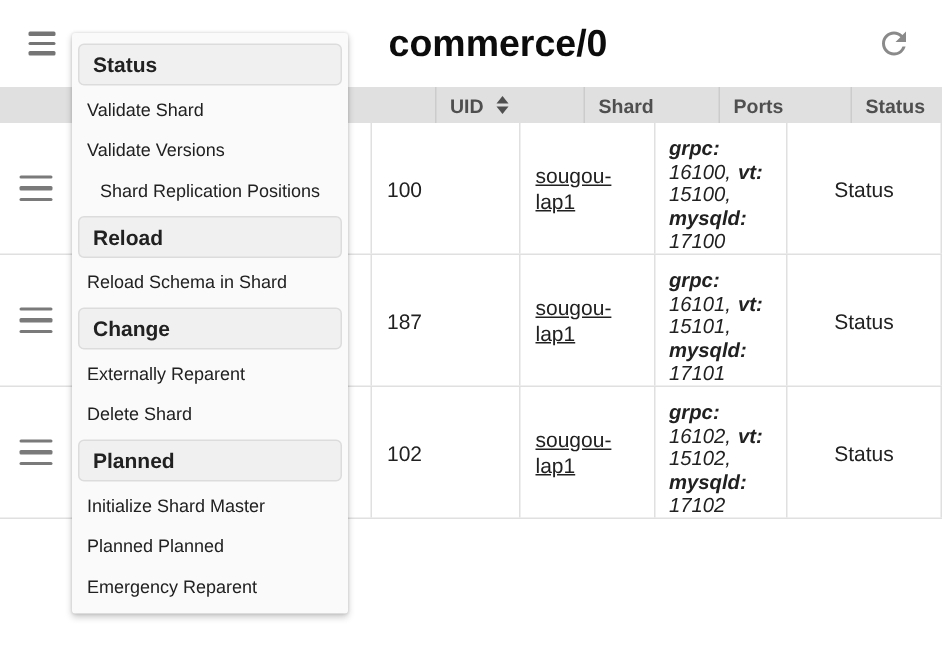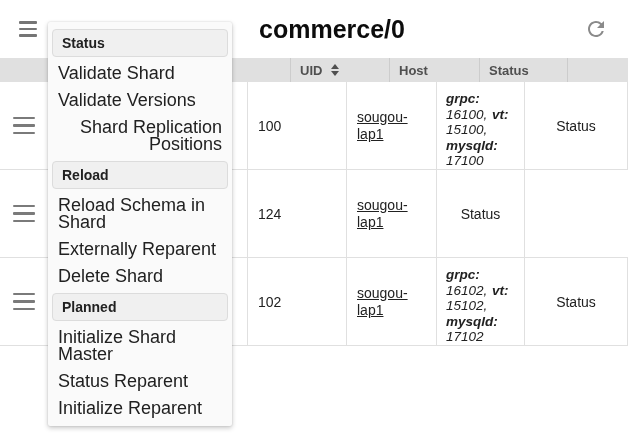--- a/index.html
+++ b/index.html
@@ -97,25 +97,25 @@
     margin: 3px 4px;
     padding: 5px 9px;
     background: #f0f0f0;
     border: 1px solid #dcdcdc;
     border-radius: 4px;
     font-size: 14px; font-weight: bold; color: #212121;
     line-height: 16px;
   }
   .menu-item {
     padding: 5px 10px;
-    font-size: 18px; color: #212121;
+    font-size: 12px; color: #212121;
     line-height: 17px;
     cursor: pointer;
   }
-  .menu-item.center { text-align: right; }
+  .menu-item.center { text-align: center; }
 
   
   .refresh-svg { width: 24px; height: 24px; fill: #8a8a8a; }
 </style>
 </head>
 <body>
 
 <div class="topbar">
   <div class="icon-btn menu-btn">
     <div class="hamburger">
@@ -132,21 +132,22 @@
   </div>
 </div>
 
 <div class="tablets-table">
   <div class="grid-row thead">
       <div class="th">Action</div>
       <div class="th">UID<span class="sort-icon">
           <span class="tri-up"></span>
           <span class="tri-down"></span>
         </span></div>
-      <div class="th">Host</div>
+      <div class="th">Shard</div>
+      <div class="th">Ports</div>
       <div class="th">Status</div>
     </div>
   <div id="table-body">
       <div class="grid-row trow">
         <div class="td action">
           <div class="icon-btn" style="width:28px;height:28px;margin:0;">
             <div class="hamburger row-hamburger">
               <div class="bar"></div>
               <div class="bar"></div>
               <div class="bar"></div>
@@ -163,22 +164,23 @@
       <div class="grid-row trow">
         <div class="td action">
           <div class="icon-btn" style="width:28px;height:28px;margin:0;">
             <div class="hamburger row-hamburger">
               <div class="bar"></div>
               <div class="bar"></div>
               <div class="bar"></div>
             </div>
           </div>
         </div>
-        <div class="td">124</div>
+        <div class="td">187</div>
         <div class="td host">sougou-lap1</div>
+        <div class="td ports"><b>grpc:</b> 16101, <b>vt:</b> 15101, <b>mysqld:</b> 17101</div>
         <div class="td status">
           <span>Status</span>
         </div>
       </div>
       <div class="grid-row trow">
         <div class="td action">
           <div class="icon-btn" style="width:28px;height:28px;margin:0;">
             <div class="hamburger row-hamburger">
               <div class="bar"></div>
               <div class="bar"></div>
@@ -196,19 +198,20 @@
     </div>
 </div>
 
 <div class="dropdown" id="dropdown">
     <div class="menu-section-header">Status</div>
     <div class="menu-item">Validate Shard</div>
     <div class="menu-item">Validate Versions</div>
     <div class="menu-item center">Shard Replication Positions</div>
     <div class="menu-section-header">Reload</div>
     <div class="menu-item">Reload Schema in Shard</div>
+    <div class="menu-section-header">Change</div>
     <div class="menu-item">Externally Reparent</div>
     <div class="menu-item">Delete Shard</div>
     <div class="menu-section-header">Planned</div>
     <div class="menu-item">Initialize Shard Master</div>
-    <div class="menu-item">Status Reparent</div>
-    <div class="menu-item">Initialize Reparent</div>
+    <div class="menu-item">Planned Planned</div>
+    <div class="menu-item">Emergency Reparent</div>
   </div>
 
 </body></html>

